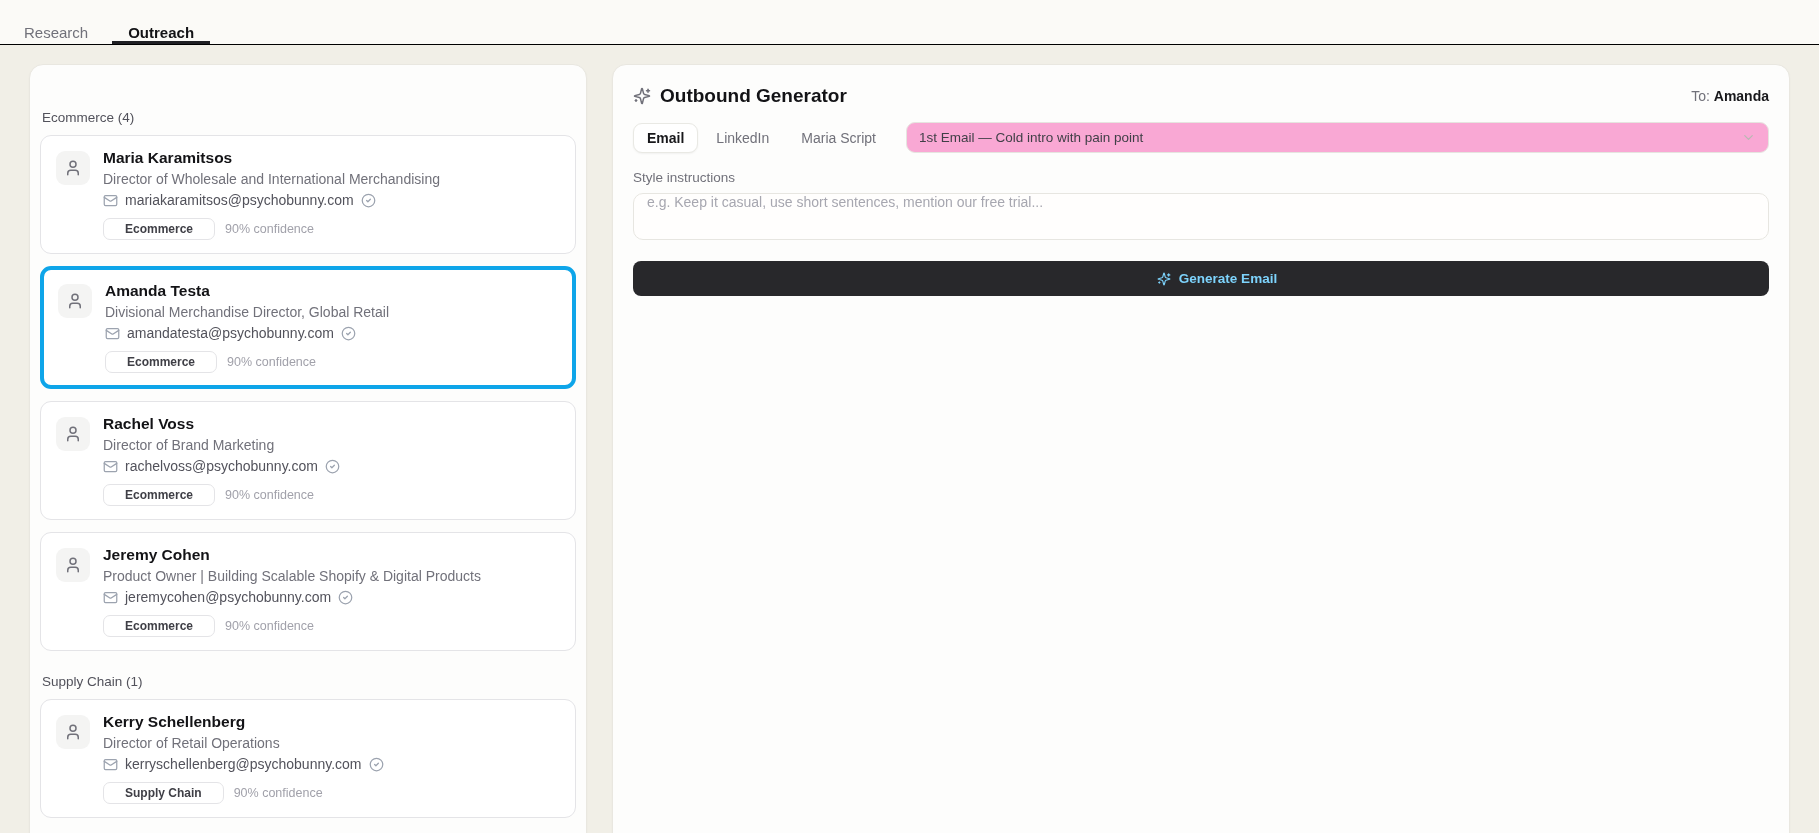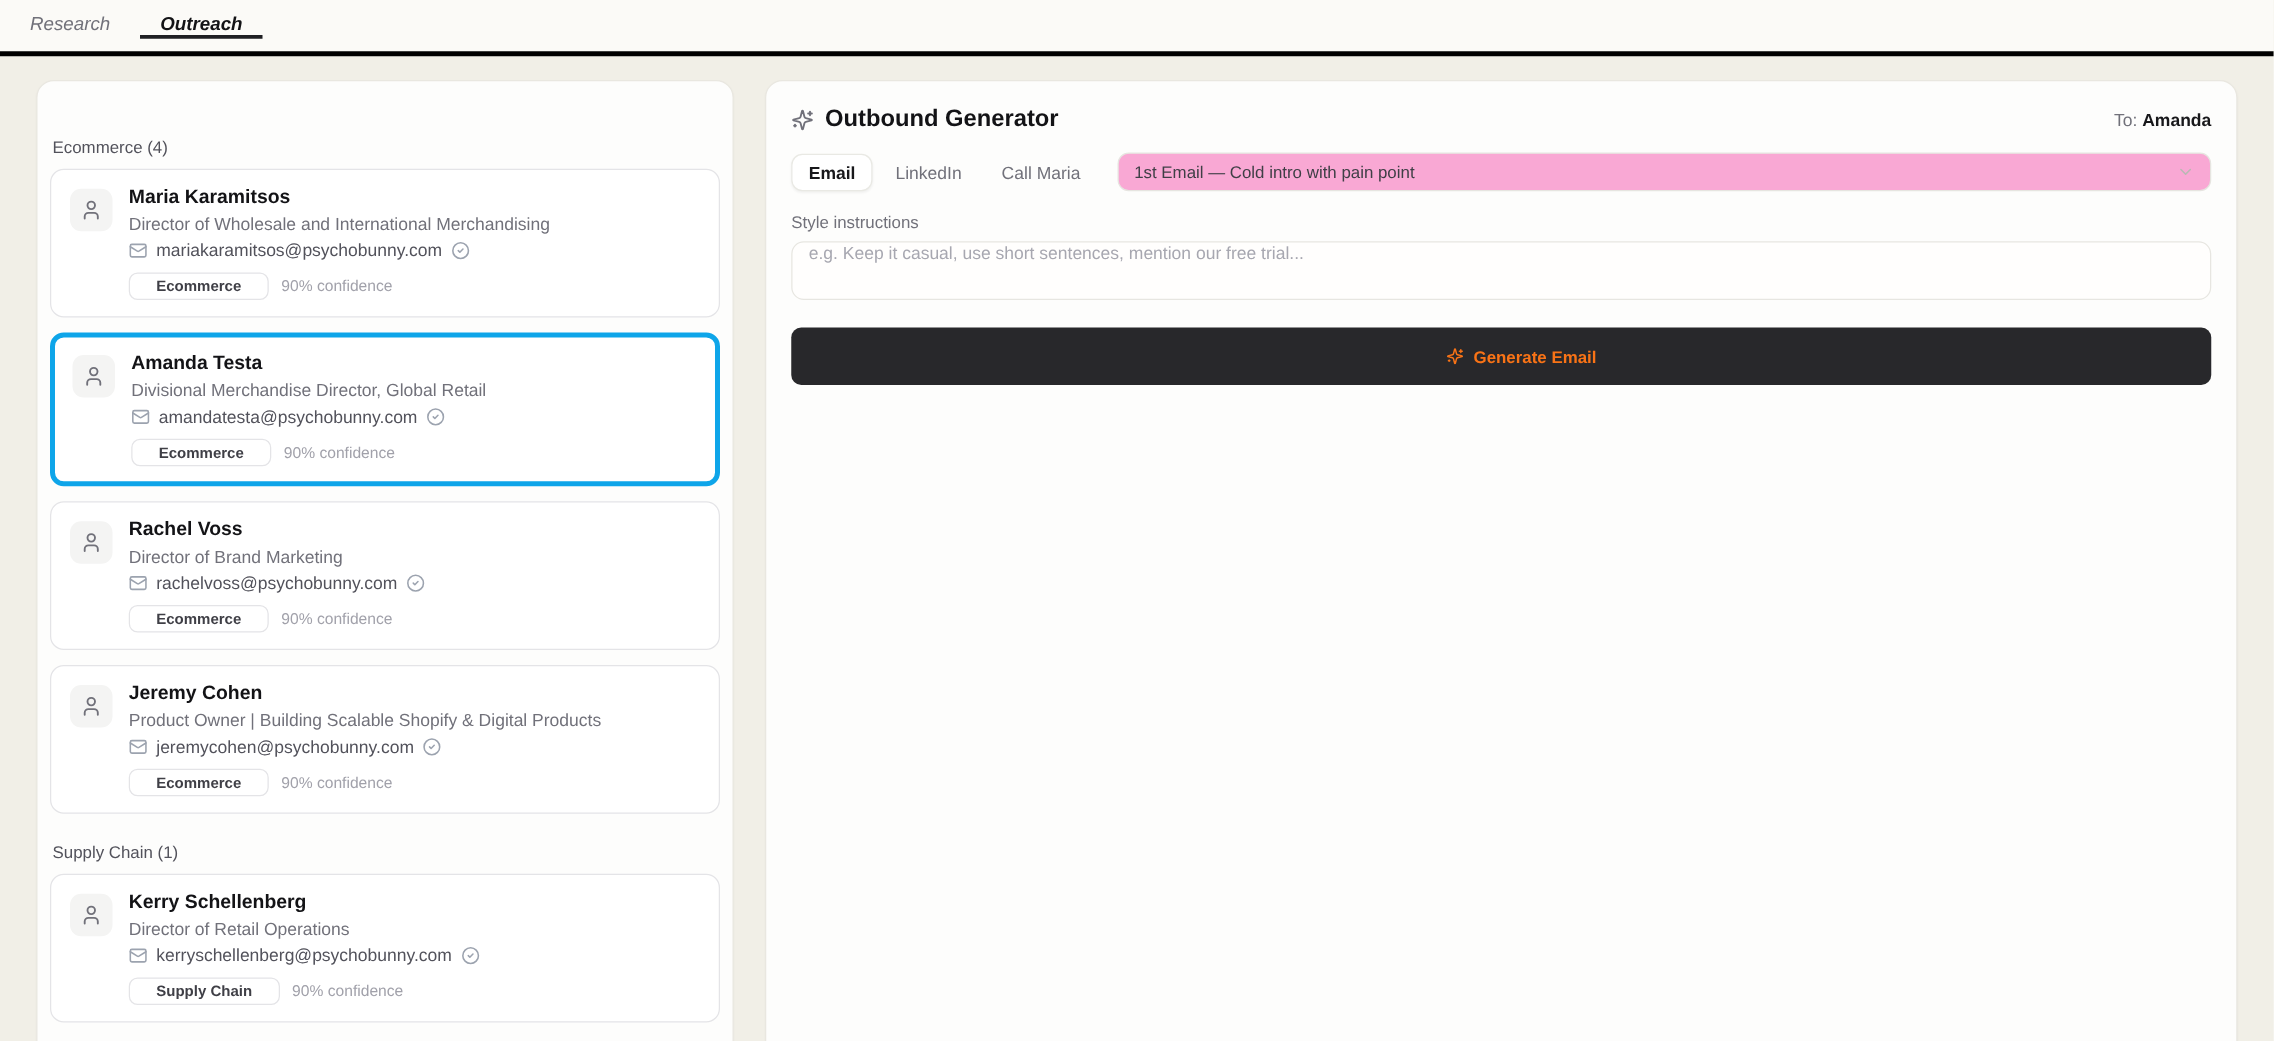--- a/index.html
+++ b/index.html
@@ -9,25 +9,24 @@
     background: #f1efe7;
     color: #18181b;
     -webkit-font-smoothing: antialiased;
   }
   svg { display: block; }
 
   
   .topbar {
     height: 45px;
     background: #fbfaf7;
-    border-bottom: 4px solid #000000;
-    display: flex;
-    align-items: center;
+    border-bottom: 1px solid #000000;
+    display: flex;
+    align-items: flex-end;
     padding: 0 8px;
-    font-style: italic;
   }
   .top-tab {
     display: flex;
     align-items: center;
     padding: 0 16px;
     margin-right: 8px;
     font-size: 15px;
     color: #71717a;
     border-bottom: 3px solid transparent;
     cursor: pointer;
@@ -245,25 +244,25 @@
     font-family: "Liberation Sans", "DejaVu Sans", sans-serif;
     color: #3f3f46;
     resize: none;
     outline: none;
   }
   .style-input::placeholder { color: #a7a7b0; }
 
   .generate-btn {
     margin-top: 17px;
     width: 100%;
-    height: 46px;
+    height: 35px;
     background: #28282b;
     border: none;
     border-radius: 8px;
-    color: #f97316;
+    color: #7dd3fc;
     font-size: 13.5px;
     font-weight: 600;
     font-family: "Liberation Sans", "DejaVu Sans", sans-serif;
     display: flex;
     align-items: center;
     justify-content: center;
     gap: 8px;
     cursor: pointer;
     padding-left: 32px;
   }
@@ -445,21 +444,21 @@
       <h2 class="gen-title">Outbound Generator</h2>
       <span class="gen-to">
         <span>To:</span>
         <b>Amanda</b>
       </span>
     </header>
 
     <div class="gen-tabs">
       <div class="gen-tab active">Email</div>
       <div class="gen-tab">LinkedIn</div>
-      <div class="gen-tab">Call Maria</div>
+      <div class="gen-tab">Maria Script</div>
       <div class="template-select" role="combobox" aria-expanded="false">
         <span>1st Email — Cold intro with pain point</span>
         <svg width="15" height="15" viewBox="0 0 24 24" fill="none" stroke="currentColor" stroke-width="2" stroke-linecap="round" stroke-linejoin="round">
           <path d="m6 9 6 6 6-6"></path>
         </svg>
       </div>
     </div>
 
     <div class="style-label">Style instructions</div>
     <textarea class="style-input" placeholder="e.g. Keep it casual, use short sentences, mention our free trial..." style=""></textarea>

